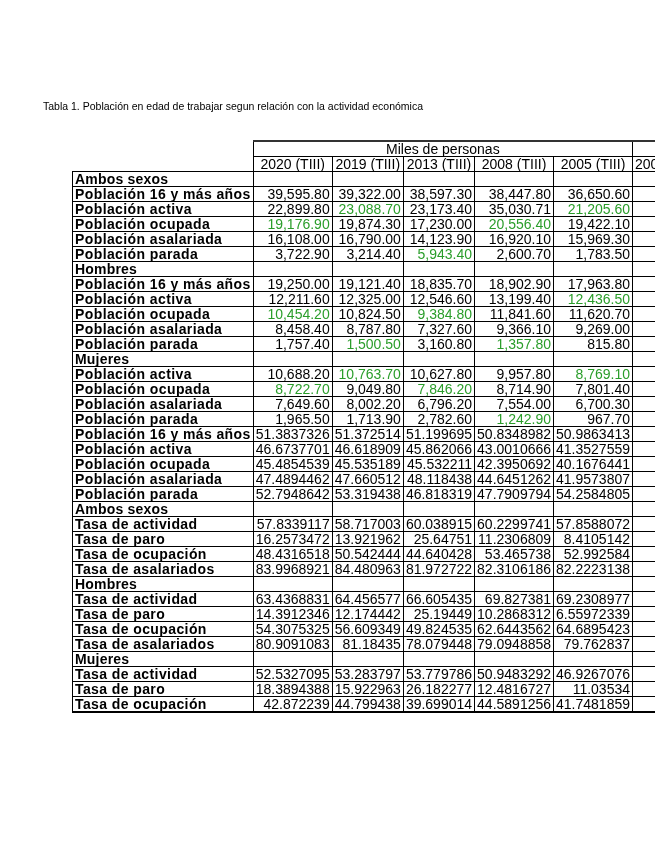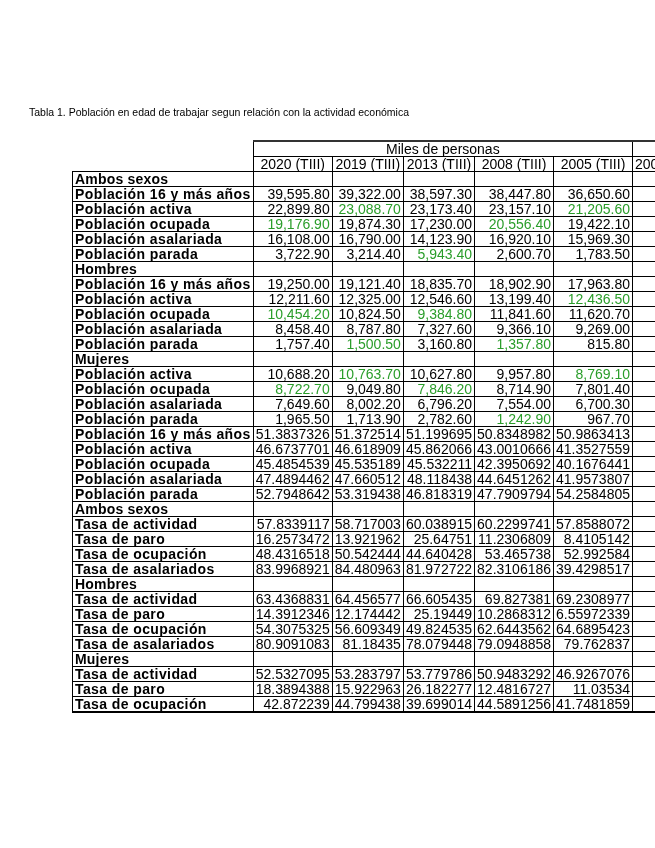--- a/index.html
+++ b/index.html
@@ -1,17 +1,17 @@
 <!DOCTYPE html>
 <html><head>
   <meta charset="utf-8">
   <style>
     html, body { margin: 0; padding: 0; background: #ffffff; }
     body { width: 655px; height: 848px; position: relative; font-family: "Liberation Sans", sans-serif; color: #000; overflow: hidden; }
-    .caption { position: absolute; left: 29px; top: 99px; font-size: 10.5px; line-height: 15px; letter-spacing: 0; margin-top: 6px; }
+    .caption { position: absolute; left: 43px; top: 99px; font-size: 10.5px; line-height: 15px; letter-spacing: 0; }
     table.data { position: absolute; left: 28px; top: 140px; border-collapse: collapse; font-size: 14px; table-layout: fixed; margin-left: 44px; }
     table.data td { height: 14px; padding: 0 2px; white-space: nowrap; overflow: hidden; line-height: 14px; }
     td.lbl { width: 166px; border: 1px solid #000; border-right: 1px solid #000; text-align: left; padding-left: 2px; letter-spacing: 0.4px; font-weight: bold; }
     td.num { border: 1px solid #000; text-align: right; }
     td.c1 { width: 60px; text-align: right; } td.c2 { width: 56px; } td.c3 { width: 58px; } td.c4 { width: 64px; } td.c5 { width: 58px; } td.c6 { width: 56px; }
     td.blank { border: none; }
     td.hdr { border: 1px solid #000; text-align: center; }
     tr.top td.hdr-top { border-top: 2px solid #333; border-left: 1px solid #000; border-right: 1px solid #000; text-align: center; }
     .green { color: #2a9d2a; }
     tr.sec td.lbl { letter-spacing: 0.2px; }
@@ -56,21 +56,21 @@
         <td class="num c3">38,597.30</td>
         <td class="num c4">38,447.80</td>
         <td class="num c5">36,650.60</td>
         <td class="num c6">4.90</td>
       </tr>
       <tr>
         <td class="lbl">Población activa</td>
         <td class="num c1">22,899.80</td>
         <td class="num c2 green">23,088.70</td>
         <td class="num c3">23,173.40</td>
-        <td class="num c4">23,157.10</td>
+        <td class="num c4">35,030.71</td>
         <td class="num c5 green">21,205.60</td>
         <td class="num c6">9.20</td>
       </tr>
       <tr>
         <td class="lbl">Población  ocupada</td>
         <td class="num c1 green">19,176.90</td>
         <td class="num c2">19,874.30</td>
         <td class="num c3">17,230.00</td>
         <td class="num c4 green">20,556.40</td>
         <td class="num c5">19,422.10</td>
@@ -273,21 +273,21 @@
         <td class="num c4">53.465738</td>
         <td class="num c5">52.992584</td>
         <td class="num c6"></td>
       </tr>
       <tr>
         <td class="lbl">Tasa de asalariados</td>
         <td class="num c1">83.9968921</td>
         <td class="num c2">84.480963</td>
         <td class="num c3">81.972722</td>
         <td class="num c4">82.3106186</td>
-        <td class="num c5">39.4298517</td>
+        <td class="num c5">82.2223138</td>
         <td class="num c6"></td>
       </tr>
       <tr class="sec">
         <td class="lbl">Hombres</td>
         <td class="num c1"></td>
         <td class="num c2"></td>
         <td class="num c3"></td>
         <td class="num c4"></td>
         <td class="num c5"></td>
         <td class="num c6"></td>

